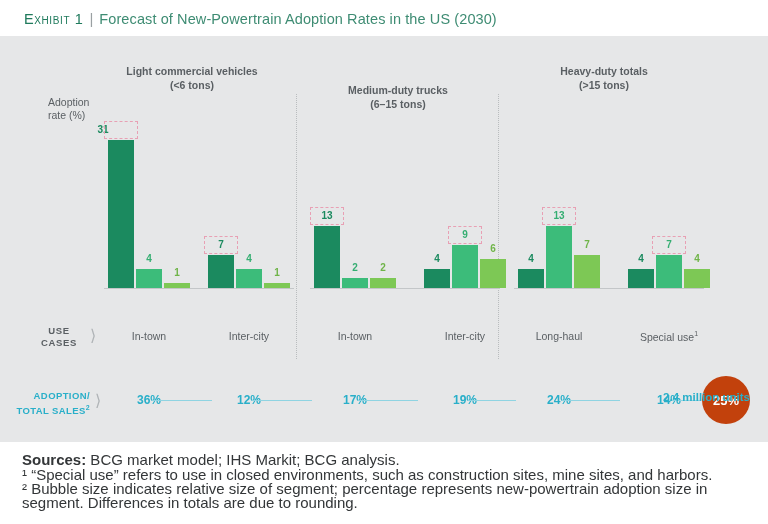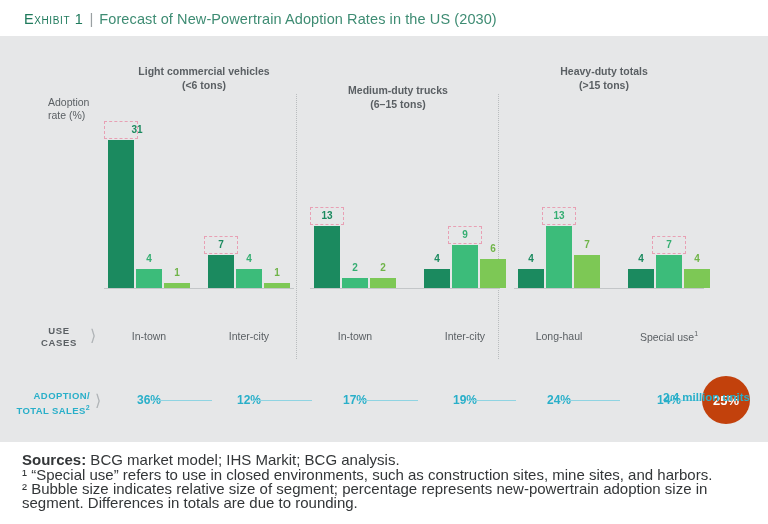--- a/index.html
+++ b/index.html
@@ -117,21 +117,21 @@
   </div>
 
   <div class="canvas">
 
     <div class="axis-label">
       <div>Adoption</div>
       <div>rate (%)</div>
     </div>
 
     <div id="group-headers">
-        <div class="grp-head" style="left: 94px; top: 28px; width: 220px;">
+        <div class="grp-head" style="left: 82px; top: 28px; width: 220px;">
           <div>Light commercial vehicles</div>
           <div class="sub">(&lt;6 tons)</div>
         </div>
         <div class="grp-head" style="left: 288px; top: 28px; width: 220px; margin-top: 19px;">
           <div>Medium-duty trucks</div>
           <div class="sub">(6–15 tons)</div>
         </div>
         <div class="grp-head" style="left: 494px; top: 28px; width: 220px;">
           <div>Heavy-duty totals</div>
           <div class="sub">(&gt;15 tons)</div>
@@ -178,21 +178,21 @@
         <div class="pct-line" style="left: 666px; width: 34px; top: 364px;"></div>
       </div>
 
     <div class="bubble" style="left:702px; top:340px; width:48px; height:48px;">25%</div>
     <div class="units" style="left:610px; top:355px; width:140px;">2.4 million units</div>
 
   <div class="baseline" style="left: 104px; width: 190px; top: 252px;"></div>
       <div class="baseline" style="left: 310px; width: 190px; top: 252px;"></div>
       <div class="baseline" style="left: 514px; width: 190px; top: 252px;"></div>
       <div class="bar-col" style="left: 108px; width: 26px; height: 148.18px; top: 103.82px; background: rgb(27, 138, 95);"></div>
-      <div class="bar-val" style="left: 118px; width: 38px; top: 87.82px; color: rgb(27, 138, 95);">31</div>
+      <div class="bar-val" style="left: 84px; width: 38px; top: 87.82px; color: rgb(27, 138, 95);">31</div>
       <div class="prio-box" style="left: 104px; width: 34px; top: 84.82px; height: 18px;"></div>
       <div class="bar-col" style="left: 136px; width: 26px; height: 19.12px; top: 232.88px; background: rgb(60, 188, 122);"></div>
       <div class="bar-val" style="left: 130px; width: 38px; top: 216.88px; color: rgb(53, 174, 114);">4</div>
       <div class="bar-col" style="left: 164px; width: 26px; height: 4.78px; top: 247.22px; background: rgb(125, 200, 85);"></div>
       <div class="bar-val" style="left: 158px; width: 38px; top: 231.22px; color: rgb(111, 180, 72);">1</div>
       <div class="bar-col" style="left: 208px; width: 26px; height: 33.46px; top: 218.54px; background: rgb(27, 138, 95);"></div>
       <div class="bar-val" style="left: 202px; width: 38px; top: 202.54px; color: rgb(27, 138, 95);">7</div>
       <div class="prio-box" style="left: 204px; width: 34px; top: 199.54px; height: 18px;"></div>
       <div class="bar-col" style="left: 236px; width: 26px; height: 19.12px; top: 232.88px; background: rgb(60, 188, 122);"></div>
       <div class="bar-val" style="left: 230px; width: 38px; top: 216.88px; color: rgb(53, 174, 114);">4</div>

